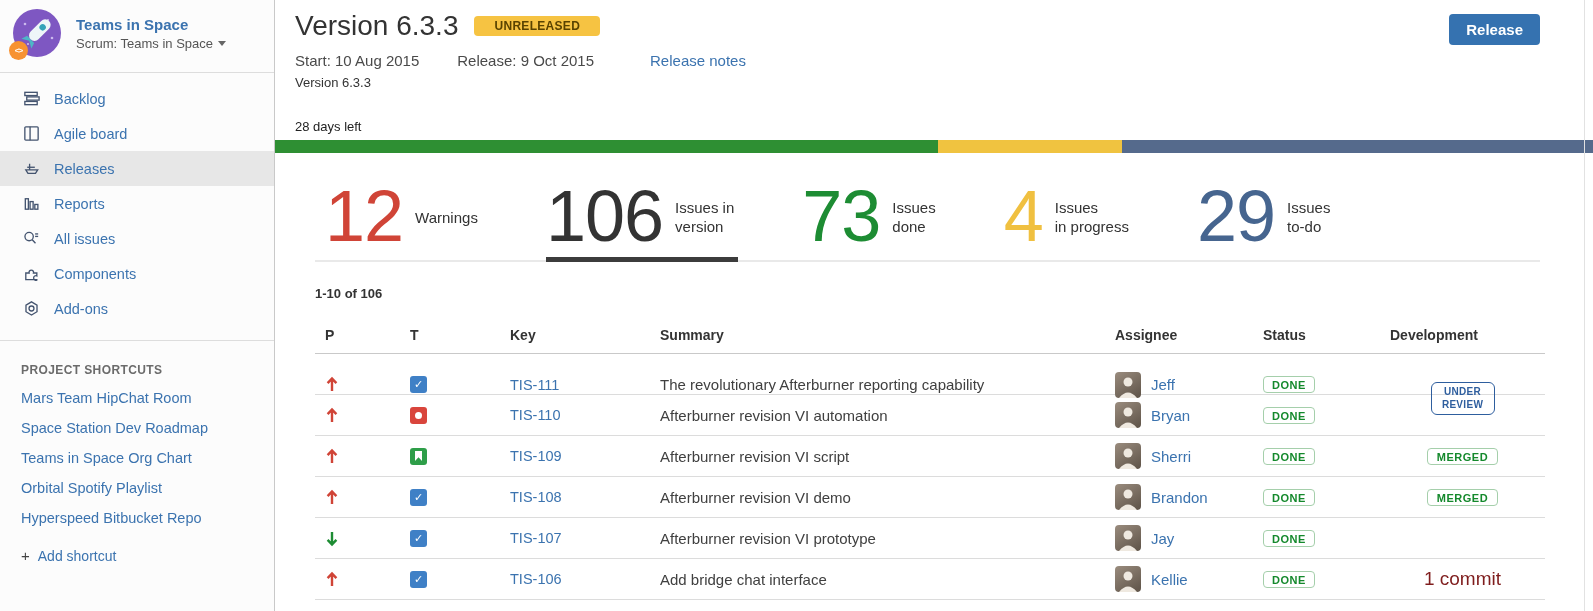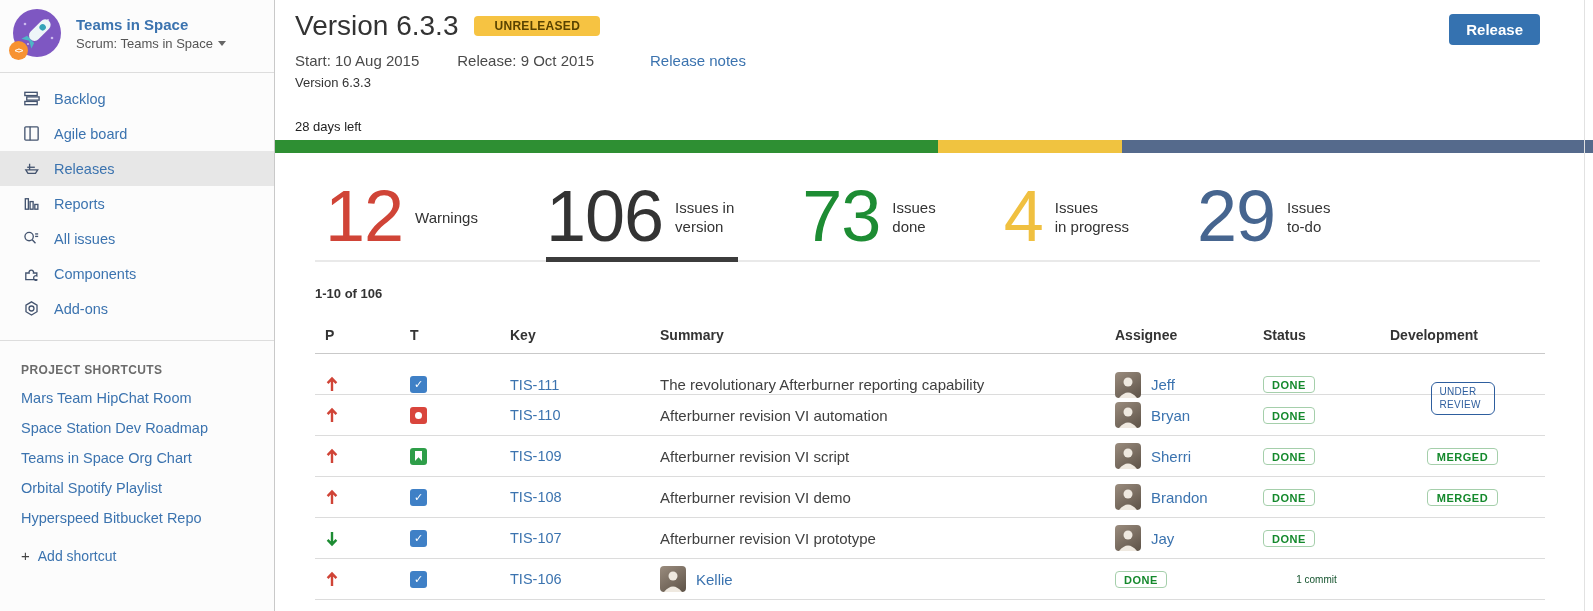--- a/index.html
+++ b/index.html
@@ -124,29 +124,29 @@
   .avatar svg { display:block; }
   .assignee-name { color:#3b73af; font-size:15px; }
   .status-lozenge {
     display:inline-block; font-size:11px; font-weight:bold; color:#14892c;
     border:1px solid #a5cfab; border-radius:4px; padding:2px 8px 1px; letter-spacing:.5px;
     background:#fff;
   }
   .dev-cell { justify-content:center; padding-left:0; }
   .dev-text { display:inline-block; }
   .dev-cell[data-kind="review"] .dev-text {
-    font-size:10px; font-weight:normal; color:#2e5e9e; border:1.5px solid #2e5e9e;
-    border-radius:6px; padding:3px 8px; max-width:64px; text-align:left;
+    font-size:10px; font-weight:bold; color:#2e5e9e; border:1.5px solid #2e5e9e;
+    border-radius:6px; padding:3px 8px; max-width:64px; text-align:center;
     line-height:1.25; letter-spacing:.3px; cursor:pointer;margin-top:28px;
   }
   .dev-cell[data-kind="merged"] .dev-text {
     font-size:11px; font-weight:bold; color:#14892c; border:1px solid #a5cfab;
     border-radius:4px; padding:2px 9px 1px; letter-spacing:.5px; cursor:pointer;
   }
-  .dev-cell[data-kind="link"] .dev-text { color:#14532d; font-size:10px; cursor:pointer; }
+  .dev-cell[data-kind="link"] .dev-text { color:#7f1d1d; font-size:19px; cursor:pointer; }
 
   .scroll-line { position:absolute; right:8px; top:0; bottom:0; width:1px; background:#e2e2e2; }
 </style>
 </head>
 <body>
 
 <div class="sidebar">
   <div class="sb-header">
     <div class="logo">
       <svg width="50" height="50" viewBox="0 0 50 50">
@@ -484,20 +484,23 @@
             <path d="M7 15 V3 M2.6 7.2 L7 2.6 L11.4 7.2"></path>
           </svg>
       </div>
       <div class="cell">
           <span class="type-icon" data-type="task"></span>
         </div>
       <div class="cell">
           <a class="key-link">TIS-106</a>
         </div>
       <div class="cell">
+          <a class="summary-link">Add bridge chat interface</a>
+        </div>
+      <div class="cell">
         <span class="avatar">
             <svg width="26" height="26" viewBox="0 0 26 26">
               <circle cx="13" cy="10" r="4.5" fill="#efe9e0"></circle>
               <path d="M4 26 Q13 15 22 26 Z" fill="#efe9e0"></path>
             </svg>
           </span>
         <a class="assignee-name">Kellie</a>
       </div>
       <div class="cell">
           <span class="status-lozenge">DONE</span>

